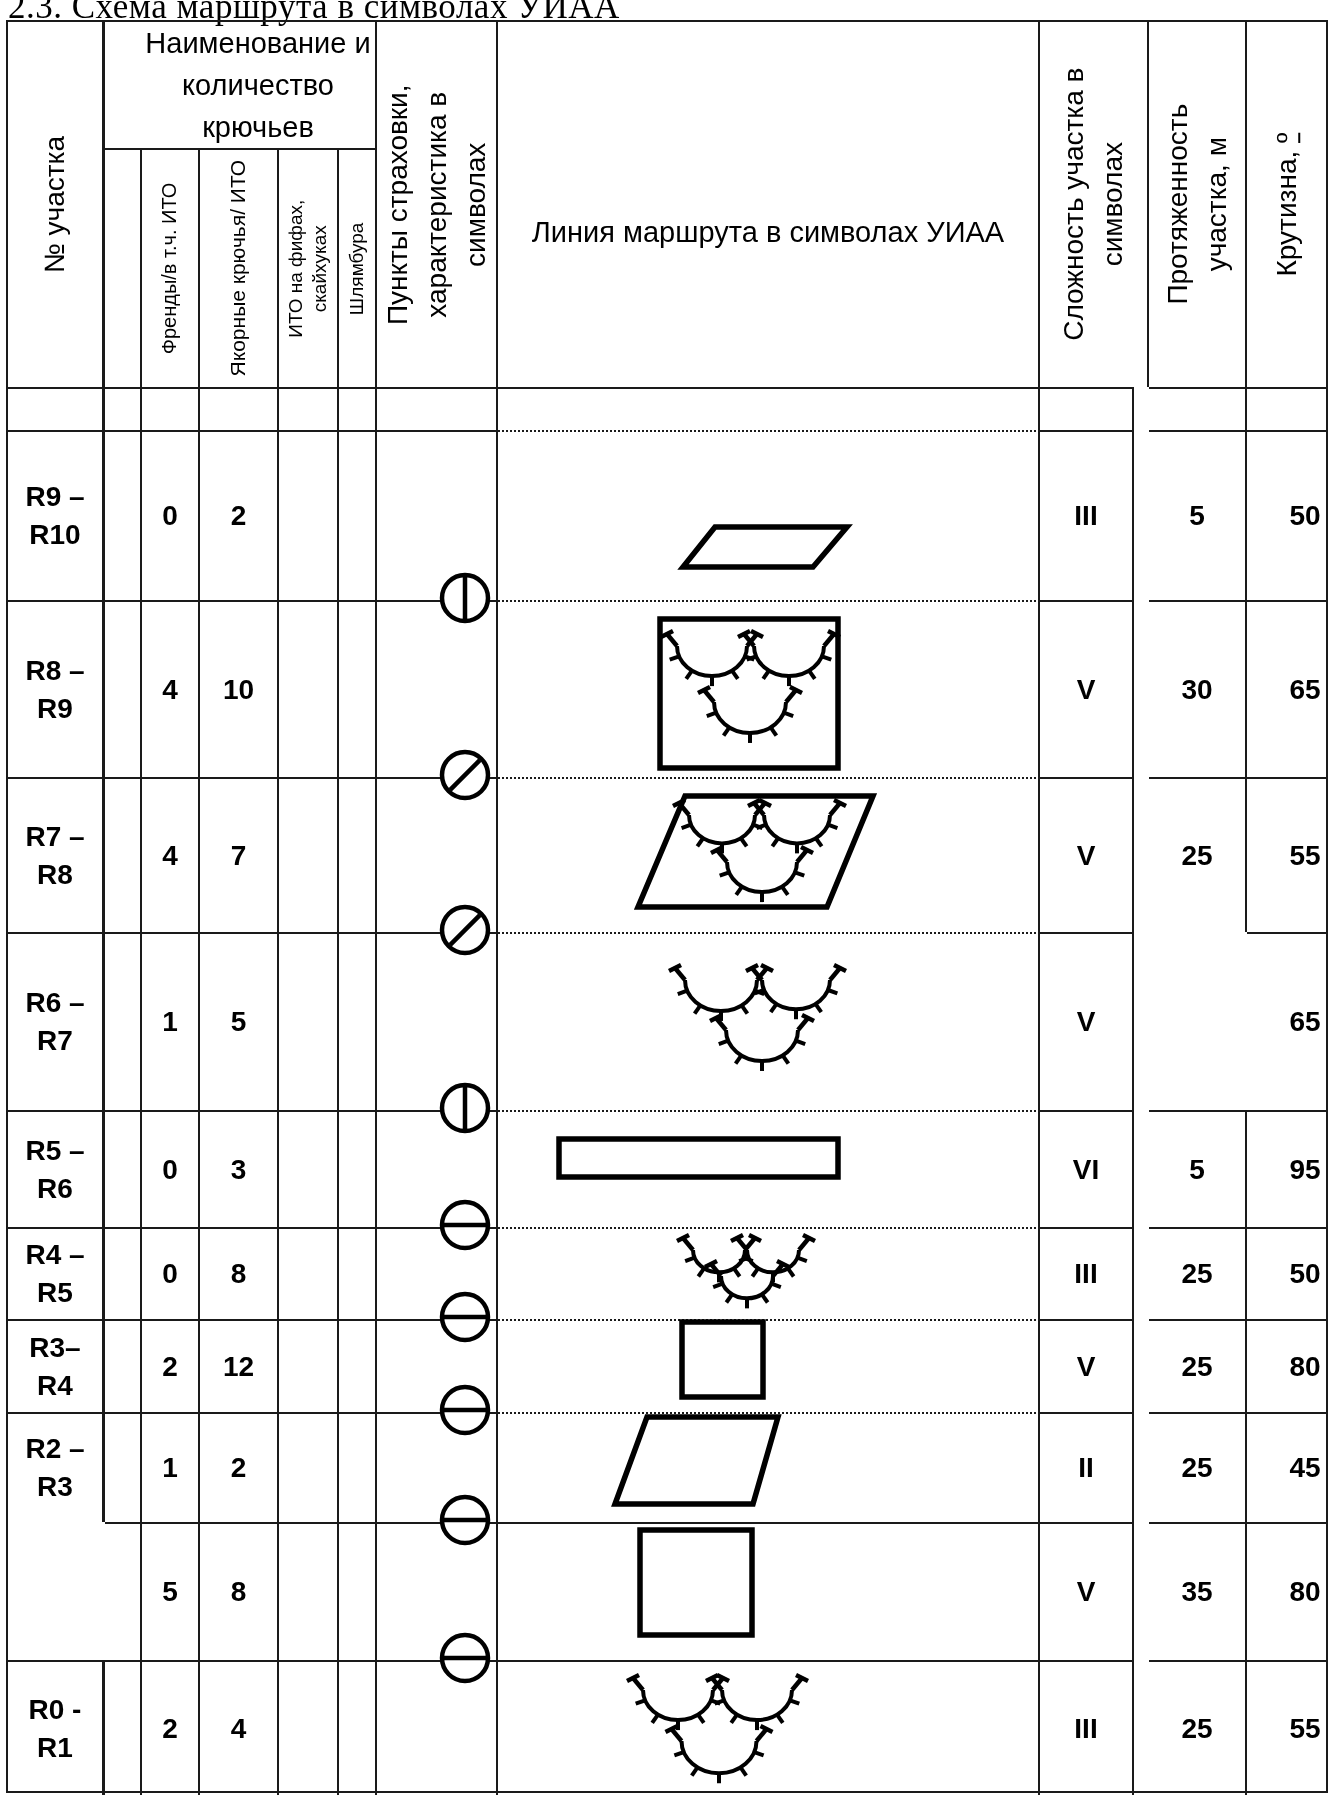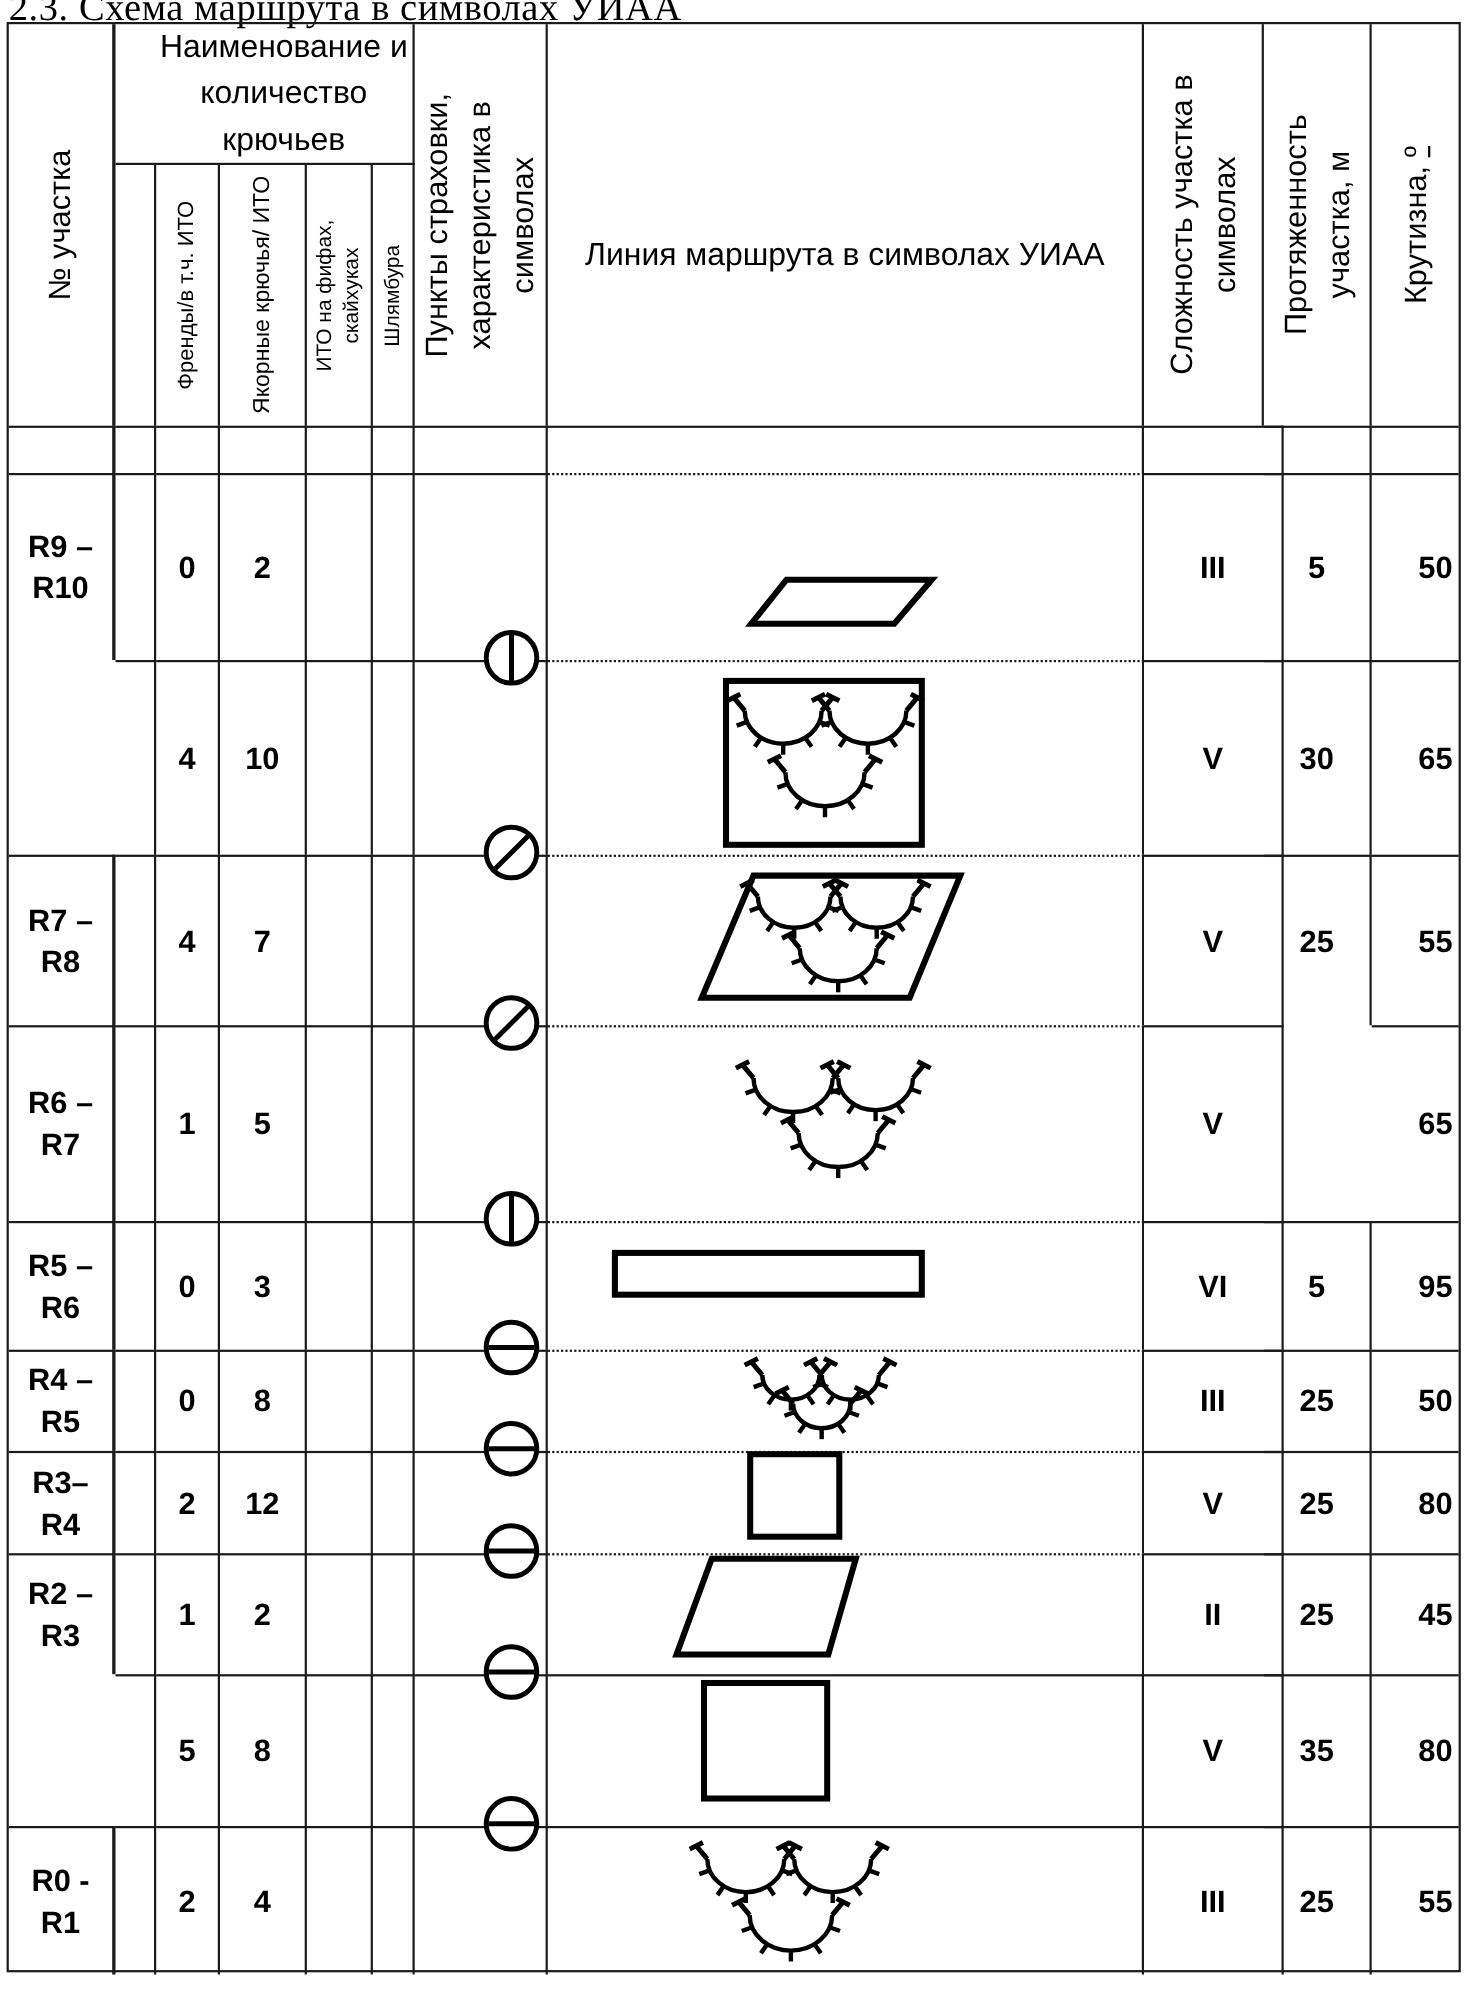--- a/index.html
+++ b/index.html
@@ -19,21 +19,21 @@
   .dot-route .c-ro{ border-top-style:dotted; border-top-width:2px; }
   
   .c-lab{ left:0; width:97px; border-right-width:3px !important; }
   .c-sub1{ left:97px; width:37px; }
   .c-fr{ left:134px; width:58px; }
   .c-an{ left:192px; width:79px; }
   .c-it{ left:271px; width:60px; }
   .c-sh{ left:331px; width:38px; }
   .c-be{ left:369px; width:121px; }
   .c-ro{ left:490px; width:542px; }
-  .c-di{ left:1032px; width:127px; }
+  .c-di{ left:1032px; width:94px; }
   .c-le{ left:1141px; width:98px; }
   .c-st{ left:1239px; width:79px; border-right:none !important;padding-left:37px; }
   
   .hd-num{ left:0; top:0; width:97px; height:365px; border-right-width:3px; }
   .hd-merged{ left:97px; top:0; width:272px; height:128px; border-bottom:2px solid var(--ln);
               font-size:29px; line-height:1.45; white-space:pre;padding-left:36px; }
   .hd-sub{ top:128px; height:237px; font-size:20px; }
   .hd-sub1{ left:97px; width:37px; }
   .hd-fr{ left:134px; width:58px; }
   .hd-an{ left:192px; width:79px; font-size:21px; }
@@ -119,20 +119,22 @@
       <div class="c c-an">2</div>
       <div class="c c-it"></div>
       <div class="c c-sh"></div>
       <div class="c c-be"></div>
       <div class="c c-ro"></div>
       <div class="c c-di">III</div>
       <div class="c c-le">5</div>
       <div class="c c-st">50</div>
   </div>
   <div class="row dot-route" style="top:578px;height:177px">
+    <div class="c c-lab">R8 –
+R9</div>
       <div class="c c-sub1"></div>
       <div class="c c-fr">4</div>
       <div class="c c-an">10</div>
       <div class="c c-it"></div>
       <div class="c c-sh"></div>
       <div class="c c-be"></div>
       <div class="c c-ro"></div>
       <div class="c c-di">V</div>
       <div class="c c-le">30</div>
       <div class="c c-st">65</div>

